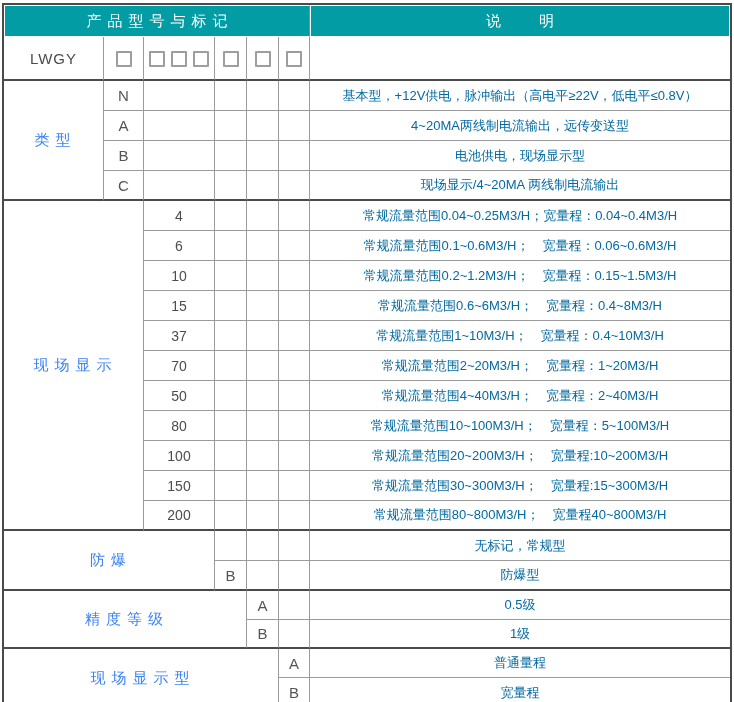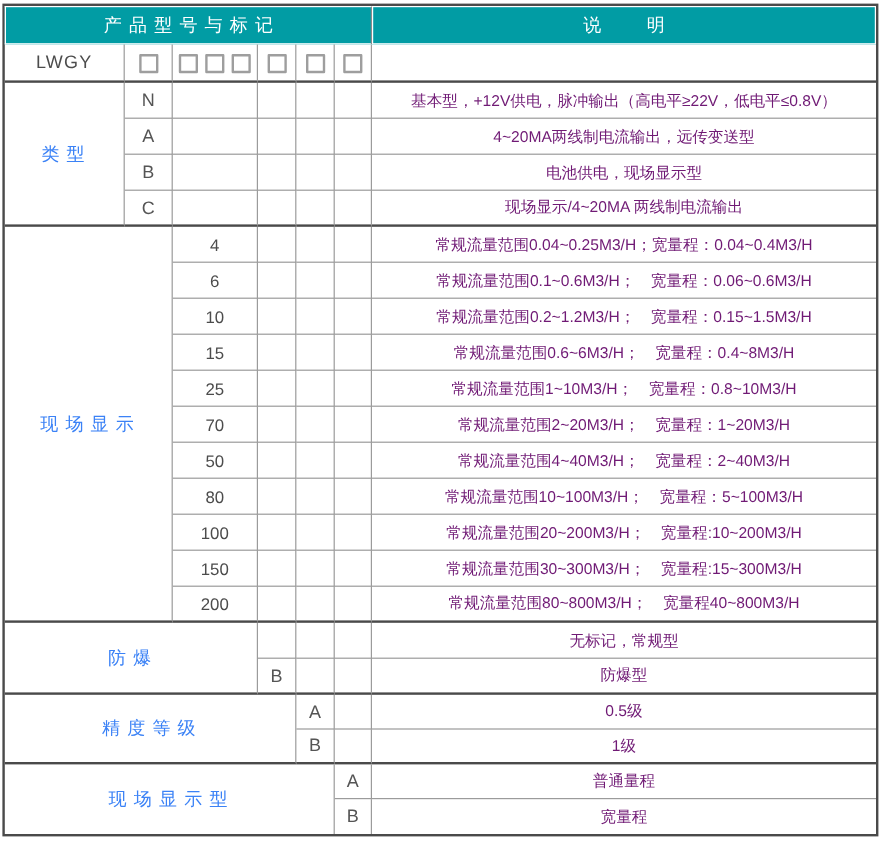--- a/index.html
+++ b/index.html
@@ -52,28 +52,28 @@
     text-align:center;
     vertical-align:middle;
     font-size:14px;
     overflow:hidden;
     white-space:nowrap;
   }
   td.last{border-right:0;}
   td.thick{border-bottom:2px solid var(--dark);}
   tr.bottom td{border-bottom:0;}
 
-  tr.model-row{height:32px;}
+  tr.model-row{height:44px;}
   tr.std{height:30px;}
   tr.short{height:29px;}
 
   .model-name{font-size:15px; letter-spacing:1px; color:#4c4c4c;}
   .sec-label{letter-spacing:6px; padding-left:6px; font-size:15px; color:#3b82f6;}
   .code{font-size:15px; color:#555;}
-  .desc{font-size:13px; color:#701a75;}
+  .desc{font-size:13px; color:#0369a1;}
   .size{font-size:14px; color:#4c4c4c;}
 
   .box{
     display:inline-block;
     width:12px;height:12px;
     border:2px solid var(--boxline);
     border-radius:1px;
     vertical-align:middle;
     margin:0 3px;
     background:#fff;
@@ -167,25 +167,25 @@
     <td class="last desc">常规流量范围0.2~1.2M3/H；　宽量程：0.15~1.5M3/H</td>
   </tr>
   <tr class="std">
     <td class="size">15</td>
     <td></td>
     <td></td>
     <td></td>
     <td class="last desc">常规流量范围0.6~6M3/H；　宽量程：0.4~8M3/H</td>
   </tr>
   <tr class="std">
-    <td class="size">25</td>
-    <td></td>
-    <td></td>
-    <td></td>
-    <td class="last desc">常规流量范围1~10M3/H；　宽量程：0.8~10M3/H</td>
+    <td class="size">37</td>
+    <td></td>
+    <td></td>
+    <td></td>
+    <td class="last desc">常规流量范围1~10M3/H；　宽量程：0.4~10M3/H</td>
   </tr>
   <tr class="std">
     <td class="size">70</td>
     <td></td>
     <td></td>
     <td></td>
     <td class="last desc">常规流量范围2~20M3/H；　宽量程：1~20M3/H</td>
   </tr>
   <tr class="std">
     <td class="size">50</td>

